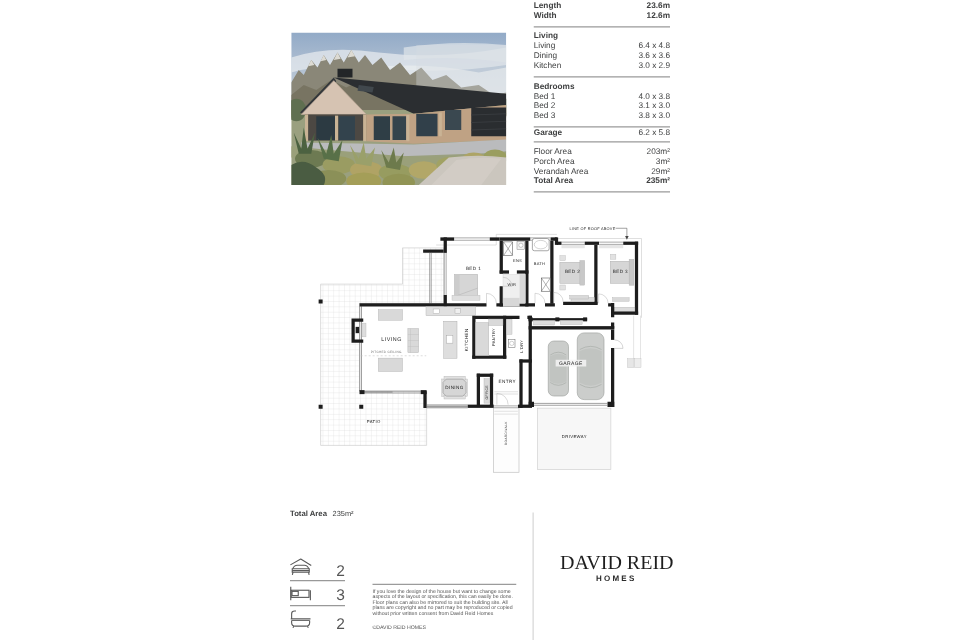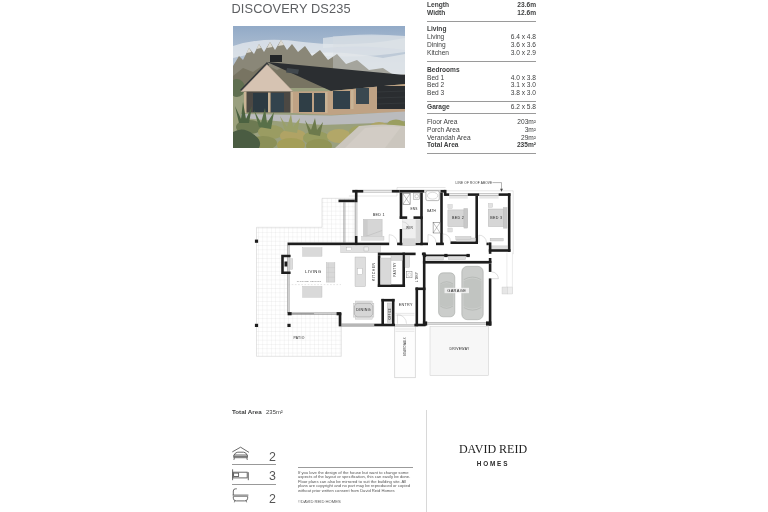--- a/index.html
+++ b/index.html
@@ -4,21 +4,20 @@
 <style>
   html,body{margin:0;padding:0;background:#fff;}
   #page{position:relative;width:768px;height:512px;background:#fff;overflow:hidden;
         font-family:"Liberation Sans", sans-serif;}
   .abs{position:absolute;}
 </style>
 </head>
 <body>
 <div id="page">
 
-  <div class="abs" style="left:231.5px;top:0.5px;font-size:12.8px;letter-spacing:0.1px;color:#5d5f62;">DISCOVERY DS235</div>
 
   <svg class="abs" style="left:233px;top:26px;" width="172" height="122" viewBox="0 0 172 122">
     <defs>
       <linearGradient id="sky" x1="0" y1="0" x2="0" y2="1">
         <stop offset="0" stop-color="#92aac7"></stop>
         <stop offset="0.45" stop-color="#b3c2d3"></stop>
         <stop offset="1" stop-color="#ccd3da"></stop>
       </linearGradient>
     </defs>
     <rect x="0" y="0" width="172" height="68" fill="url(#sky)"></rect>
@@ -488,16 +487,16 @@
   <div class="abs" style="left:232px;top:484.2px;width:44px;border-top:0.8px solid #999;"></div>
 
   <div class="abs" style="left:298px;top:466.5px;width:115px;border-top:0.6px solid #9b9b9b;"></div>
   <div class="abs" style="left:298px;top:470.5px;width:116px;font-size:4.15px;line-height:4.55px;color:#555;">
     If you love the design of the house but want to change some aspects of the layout or specification, this can easily be done. Floor plans can also be mirrored to suit the building site. All plans are copyright and no part may be reproduced or copied without prior written consent from David Reid Homes
   </div>
   <div class="abs" style="left:298px;top:498.7px;font-size:4.15px;color:#555;">©DAVID REID HOMES</div>
 
   <div class="abs" style="left:426.4px;top:410px;width:1px;height:102px;background:#d8d8d8;"></div>
 
-  <div class="abs" style="left:448px;top:442px;width:90px;text-align:center;font-family:'Liberation Serif',serif;font-size:12px;color:#1e1e1e;white-space:nowrap;">DAVID REID</div>
+  <div class="abs" style="left:448px;top:442px;width:90px;text-align:center;font-family:'Liberation Serif',serif;font-size:16px;color:#1e1e1e;white-space:nowrap;">DAVID REID</div>
   <div class="abs" style="left:448px;top:459.5px;width:90px;text-align:center;font-size:6.4px;font-weight:bold;letter-spacing:1.8px;color:#2a2a2a;">HOMES</div>
 
 </div>
 
 </body></html>

